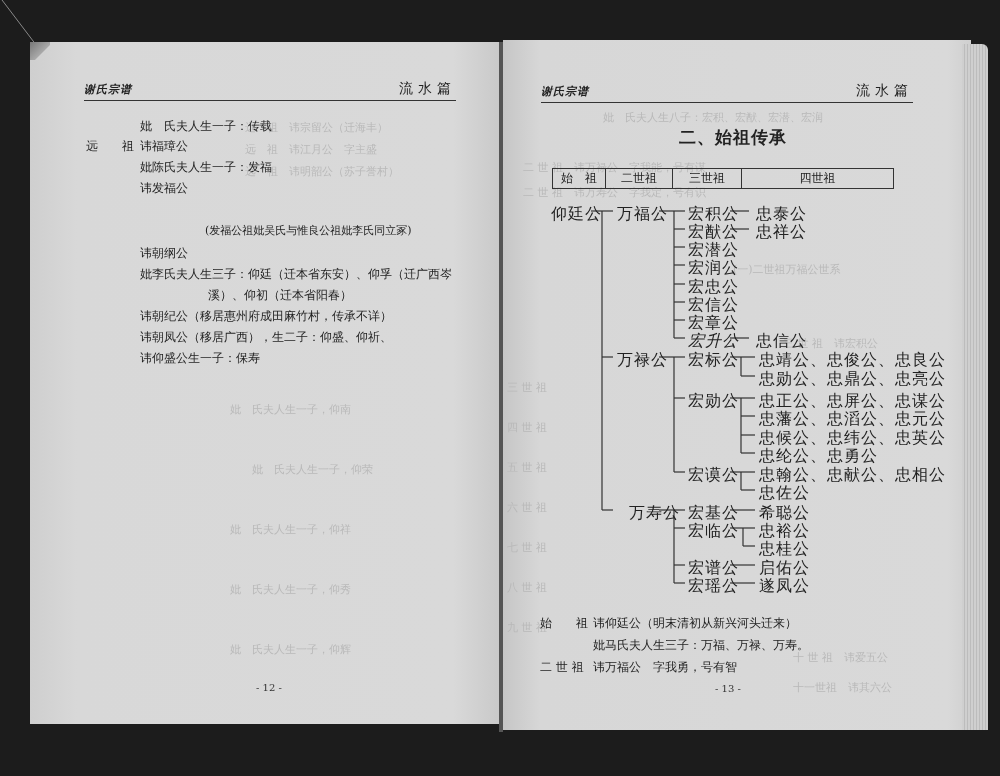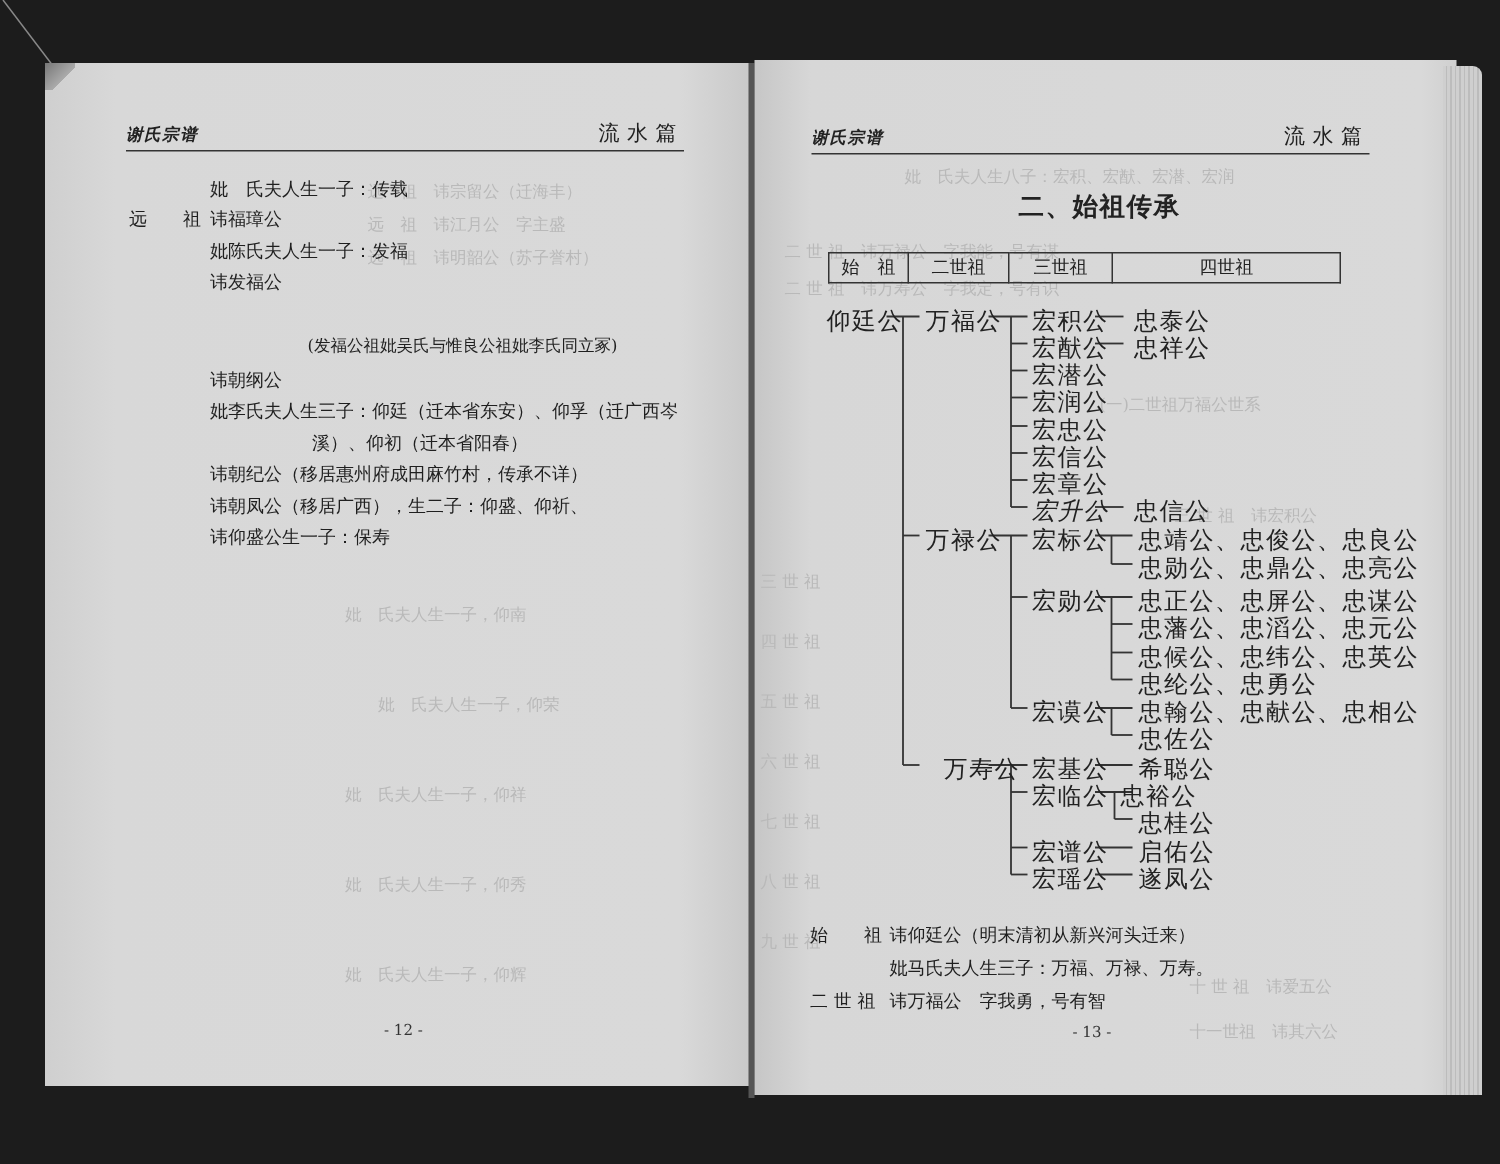--- a/index.html
+++ b/index.html
@@ -185,21 +185,21 @@
   <div class="tn" style="left:256px;top:388px;">忠候公、忠纬公、忠英公</div>
   <div class="tn" style="left:256px;top:406px;">忠纶公、忠勇公</div>
   <div class="tn" style="left:185px;top:425px;">宏谟公</div>
   <div class="tn" style="left:256px;top:425px;">忠翰公、忠献公、忠相公</div>
   <div class="tn" style="left:256px;top:443px;">忠佐公</div>
 
   <div class="tn" style="left:114px;top:463px;margin-left:12px;">万寿公</div>
   <div class="tn" style="left:185px;top:463px;">宏基公</div>
   <div class="tn" style="left:256px;top:463px;">希聪公</div>
   <div class="tn" style="left:185px;top:481px;">宏临公</div>
-  <div class="tn" style="left:244px;top:481px;">忠裕公</div>
+  <div class="tn" style="left:256px;top:481px;">忠裕公</div>
   <div class="tn" style="left:256px;top:499px;">忠桂公</div>
   <div class="tn" style="left:185px;top:518px;">宏谱公</div>
   <div class="tn" style="left:256px;top:518px;">启佑公</div>
   <div class="tn" style="left:185px;top:536px;">宏瑶公</div>
   <div class="tn" style="left:256px;top:536px;">遂凤公</div>
 
   <div class="lbl" style="left:37px;top:575px;">始　　祖</div>
   <div class="txt" style="left:90px;top:575px;">讳仰廷公（明末清初从新兴河头迁来）</div>
   <div class="txt" style="left:90px;top:597px;">妣马氏夫人生三子：万福、万禄、万寿。</div>
   <div class="lbl" style="left:37px;top:619px;">二 世 祖</div>

